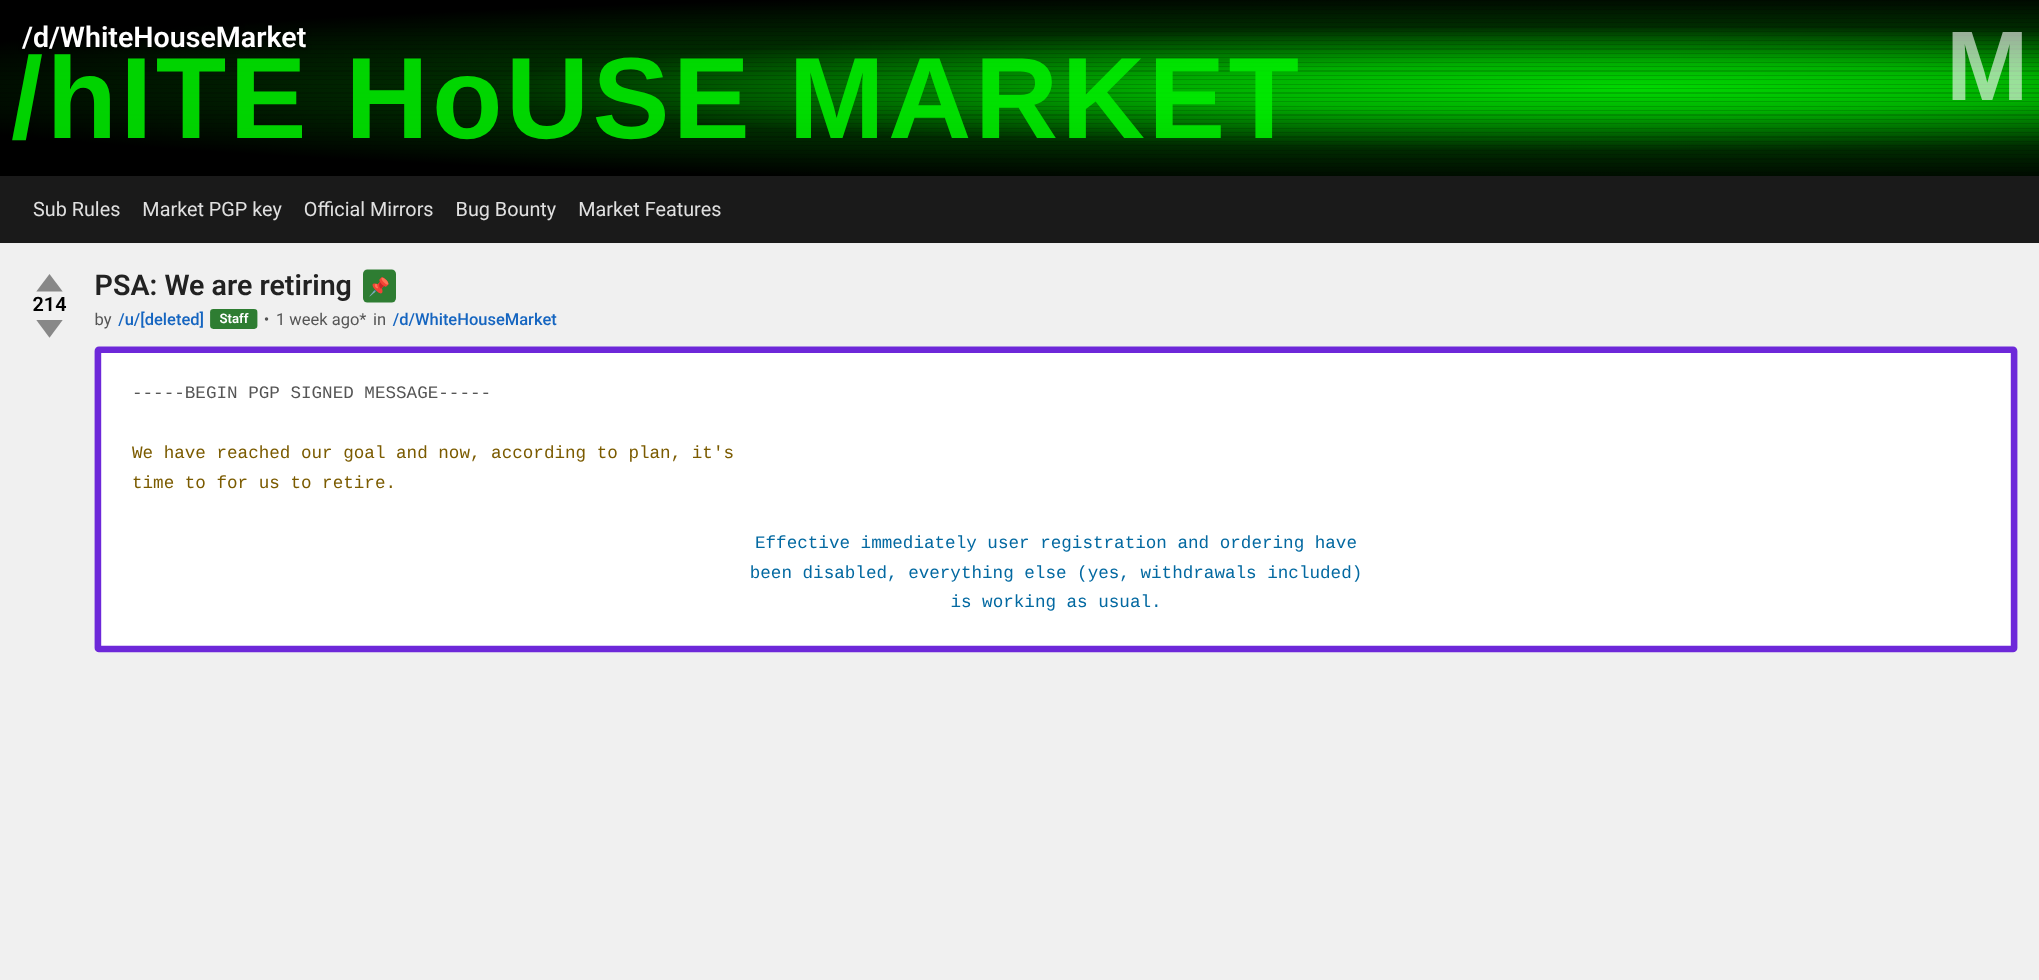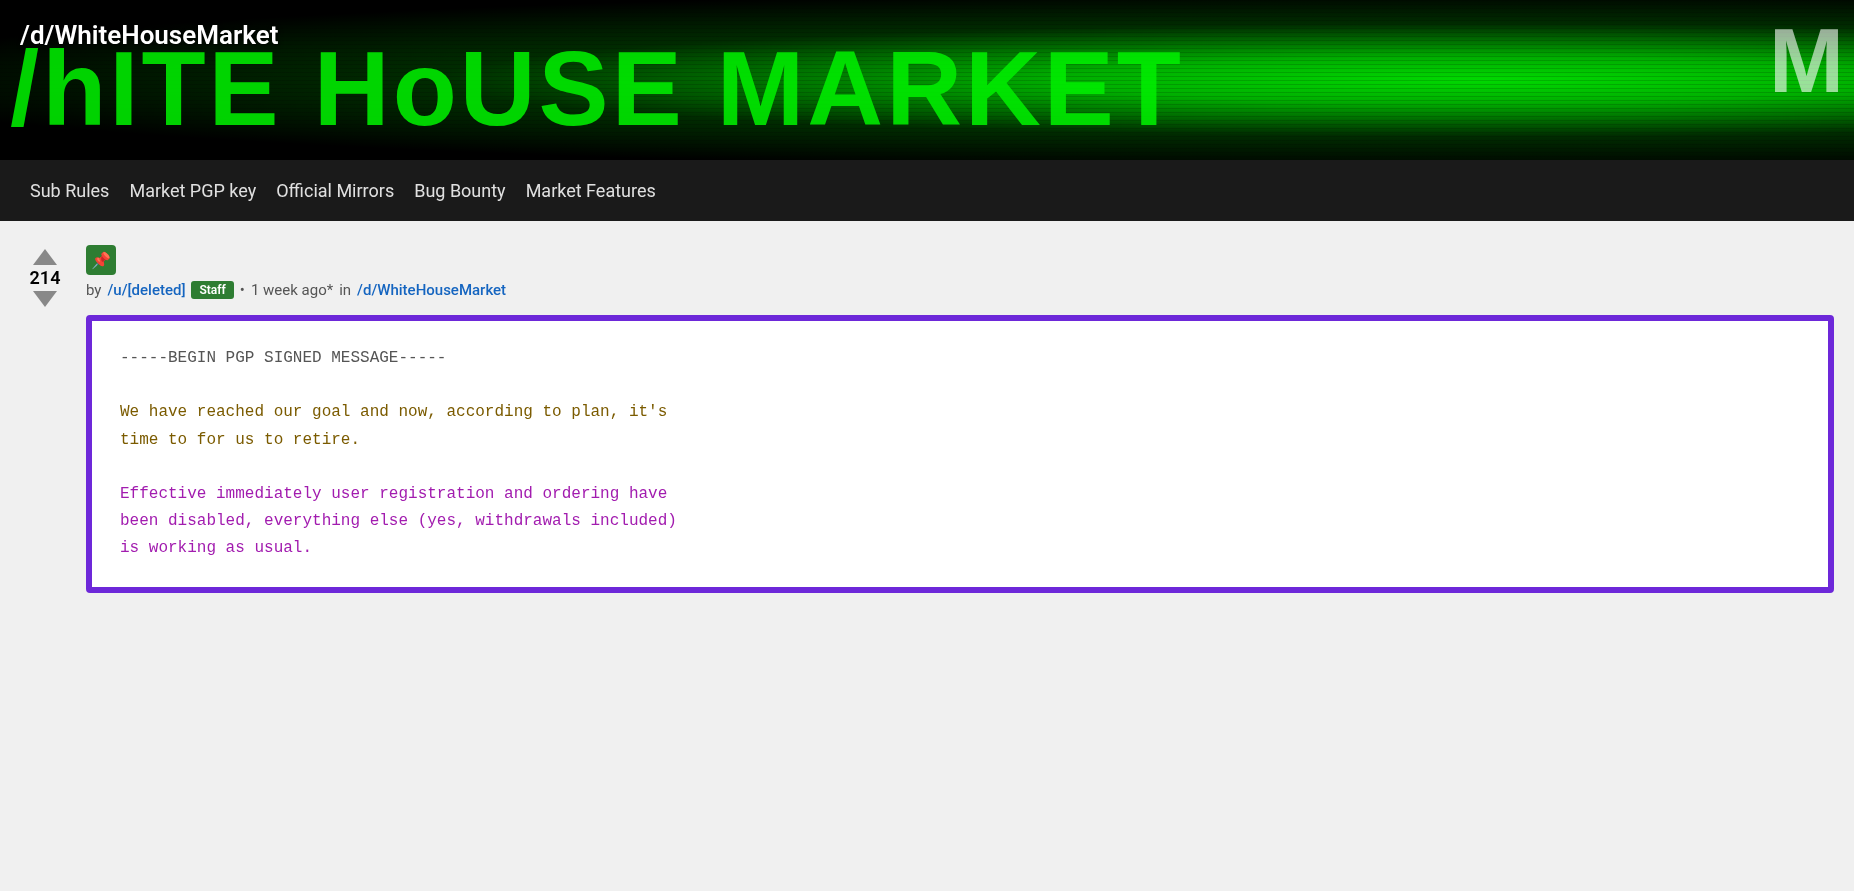--- a/index.html
+++ b/index.html
@@ -181,21 +181,22 @@
       font-size: 16px;
       line-height: 1.7;
     }
     .pgp-header {
       color: #555;
     }
     .pgp-content {
       color: #7B5B00;
     }
     .pgp-content-blue {
-      color: #a21caf;
+      color: #0369a1;
+      text-align: center;
     }
   </style>
 </head>
 <body>
 
 <div class="header-banner">
   <div class="banner-overlay-path"></div>
   <div class="header-banner-bg"></div>
   <div class="banner-subreddit">/d/WhiteHouseMarket</div>
   <div class="header-banner-text">
@@ -219,20 +220,21 @@
 
     <div class="vote-section">
       <div class="vote-arrow-up"></div>
       <div class="vote-count">214</div>
       <div class="vote-arrow-down"></div>
     </div>
 
     <div class="post-body">
 
       <div class="post-title-row">
+        <span class="post-title">PSA: We are retiring</span>
         <span class="pin-icon">📌</span>
       </div>
 
       <div class="post-meta">
         <span>by</span>
         <a href="#">/u/[deleted]</a>
         <span class="staff-badge">Staff</span>
         <span>•</span>
         <span>1 week ago*</span>
         <span>in</span>

